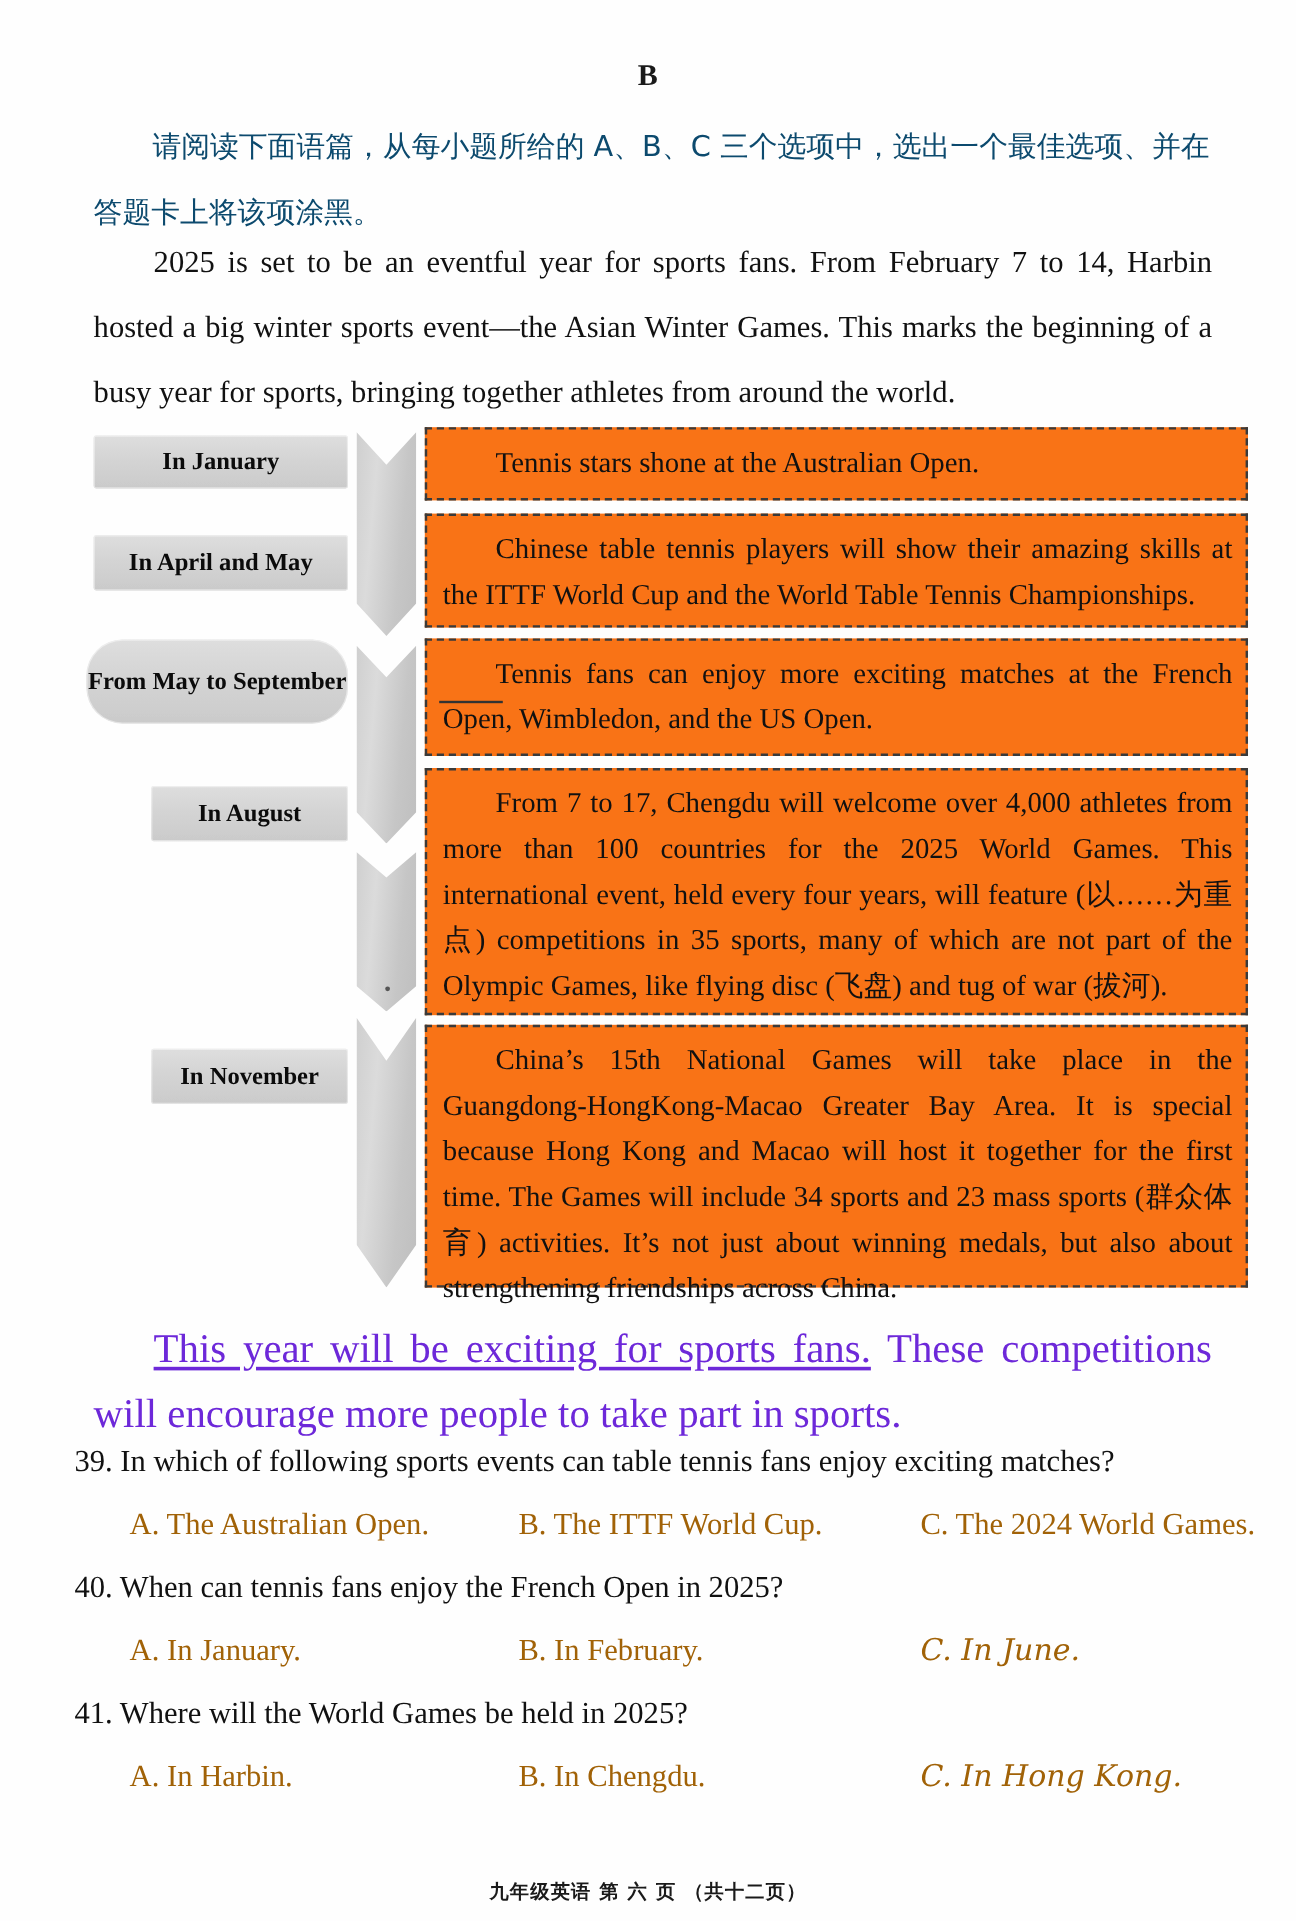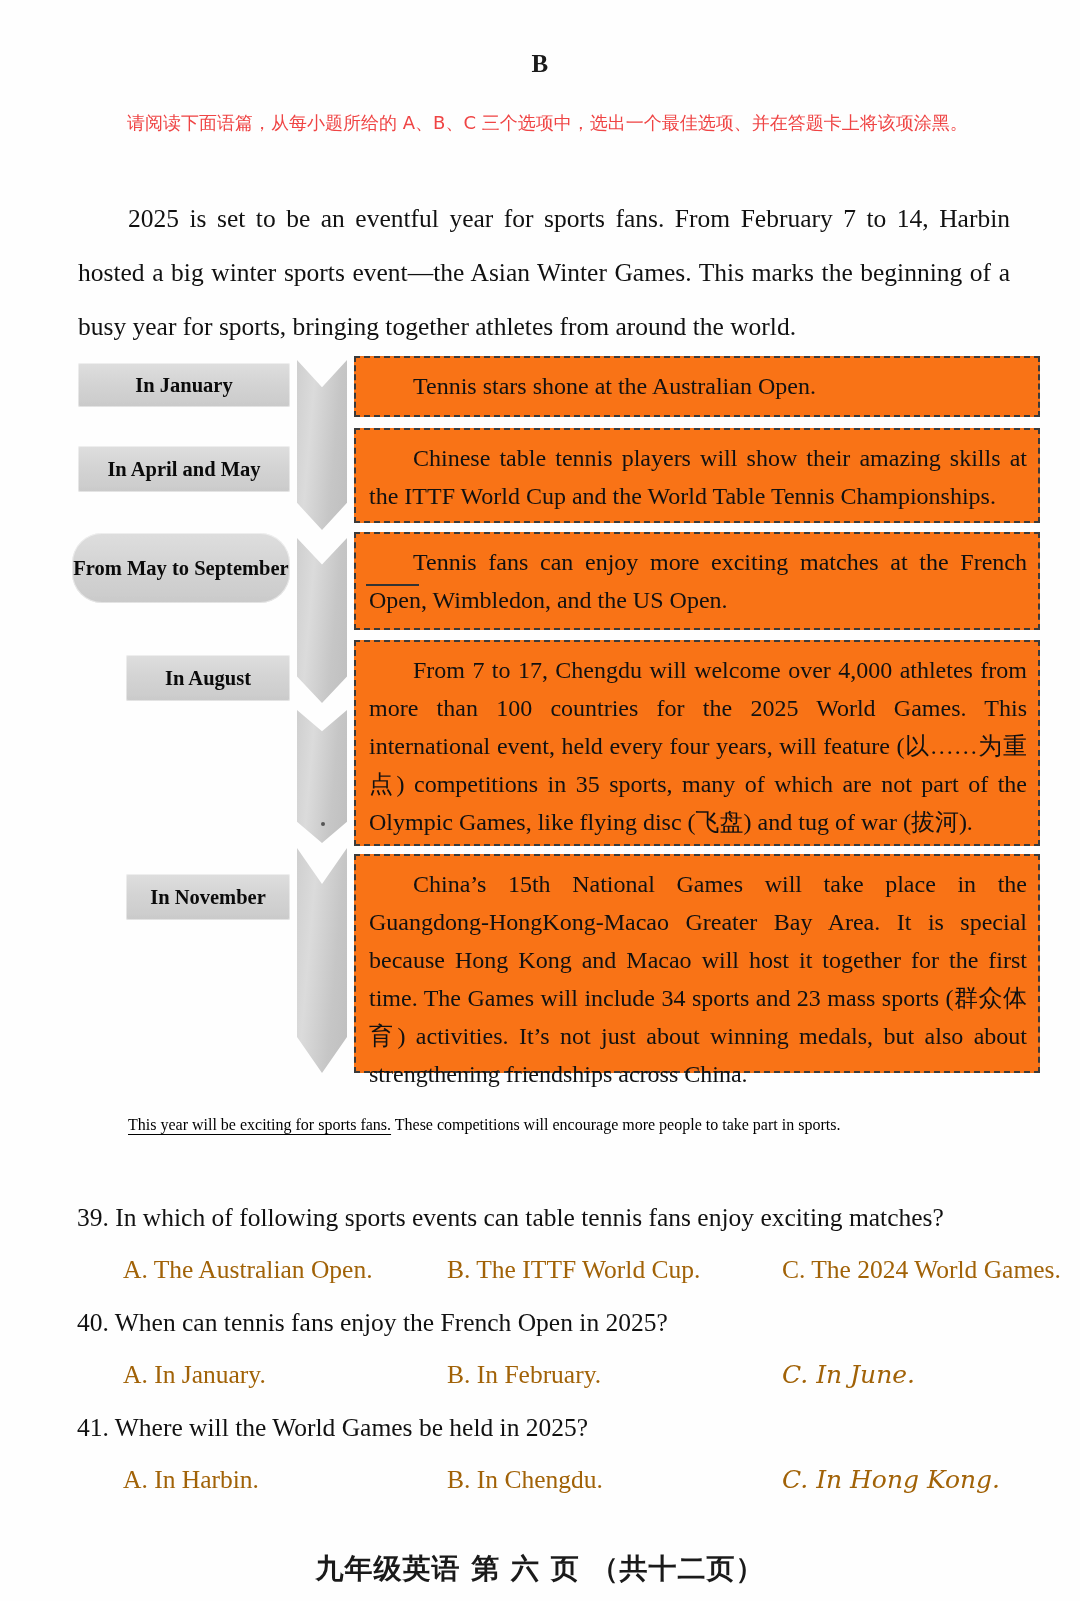--- a/index.html
+++ b/index.html
@@ -34,25 +34,25 @@
     letter-spacing: .5px;
   }
 
   
   .instruction {
     position: absolute;
     top: 95px;
     left: 78px;
     width: 930px;
     font-family: "DejaVu Sans", "Liberation Sans", sans-serif;
-    font-size: 18px;
+    font-size: 24px;
     line-height: 55px;
     text-indent: 49px;
     text-align: justify;
-    color: #ef4444;
+    color: #0c4a6e;
   }
 
   
   .intro {
     position: absolute;
     top: 192px;
     left: 78px;
     width: 932px;
     font-size: 25.5px;
     line-height: 54px;
@@ -167,36 +167,35 @@
     height: 1.5px;
     background: #333;
   }
 
   
   .closing {
     position: absolute;
     top: 1098px;
     left: 78px;
     width: 932px;
-    font-size: 16px;
+    font-size: 34px;
     line-height: 54px;
     text-indent: 50px;
     text-align: justify;
     text-justify: inter-word;
-    color: #000000;
+    color: #6d28d9;
   }
   .underlined { text-decoration: underline; text-underline-offset: 4px; }
 
   
   .questions {
     position: absolute;
     top: 1202px;
     left: 62px;
     width: 990px;
-    margin-left: 15px;
   }
   .q-block { position: relative; margin-bottom: 0; }
   .q-stem {
     font-size: 25.5px;
     line-height: 32px;
     color: #111;
     height: 52px;
   }
   .q-options {
     position: relative;
@@ -219,21 +218,21 @@
   }
 
   
   .footer {
     position: absolute;
     bottom: 13px;
     left: 0;
     width: 1080px;
     text-align: center;
     font-family: "DejaVu Sans", "Liberation Sans", sans-serif;
-    font-size: 28px;
+    font-size: 16px;
     font-weight: bold;
     letter-spacing: 1px;
     color: #1a1a1a;
   }
 </style>
 </head>
 <body>
 
 <div class="page">
 

